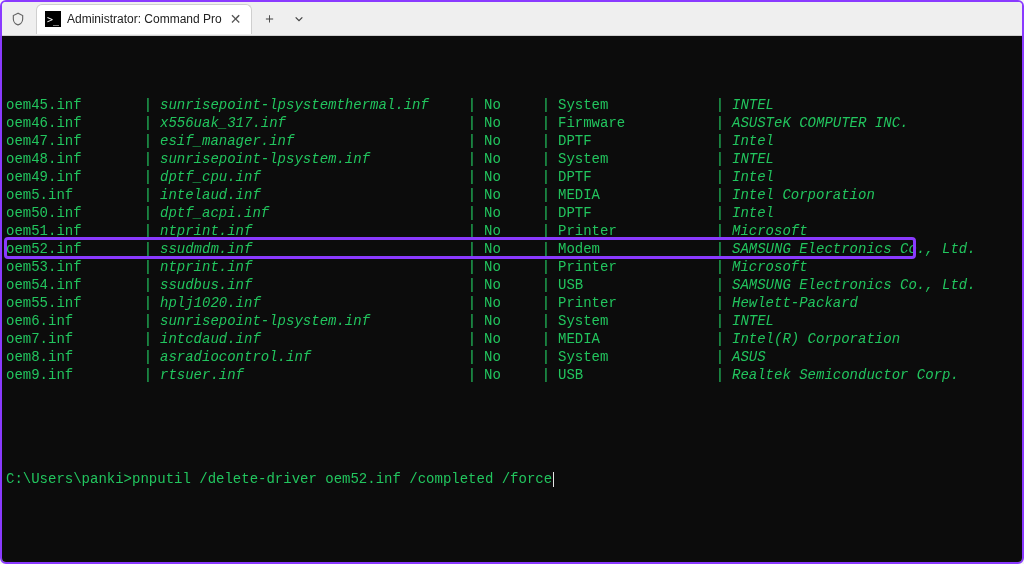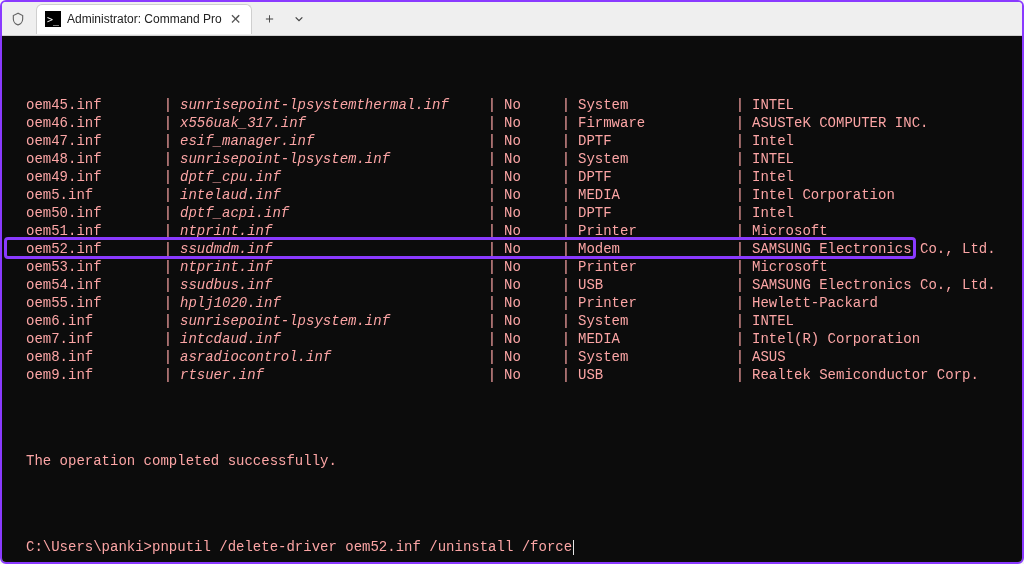--- a/index.html
+++ b/index.html
@@ -54,40 +54,40 @@
   }
   .tab .title { font-size: 12px; color: #222; flex:1; white-space: nowrap; overflow: hidden; text-overflow: ellipsis; text-align: center;}
   .tab .close { font-size: 14px; color:#555; padding:0 2px; cursor:pointer;}
   .tabbar .plus, .tabbar .caret {
     width: 26px; height:26px; display:flex;align-items:center;justify-content:center;
     color:#444; font-size:14px; cursor:pointer; border-radius:4px;
   }
   .terminal {
     flex: 1;
     background: #0c0c0c;
-    color: #fca5a5;
+    color: #22c55e;
     font-family: Consolas, "Courier New", monospace;
     font-size: 14px;
     line-height: 18px;
-    padding: 6px 8px 10px 24px;
+    padding: 6px 8px 10px 4px;
     position: relative;
     overflow: hidden;
     white-space: pre;
   }
   .row {
     display: flex;
     height: 18px;
     align-items: center;
   }
   .c-pub { width: 130px; }
   .c-sep { width: 24px; text-align:center; }
   .c-orig { width: 300px; font-style: italic; }
   .c-in { width: 50px; }
   .c-cls { width: 150px; font-family: Liberation Mono, monospace; }
-  .c-prov { flex: 1; }
+  .c-prov { flex: 1; font-style: italic; }
   .highlight-box {
     position: absolute;
     border: 3px solid #8a3aff;
     border-radius: 4px;
     pointer-events: none;
   }
   .arrow {
     position: absolute;
     pointer-events: none;
   }
@@ -119,23 +119,22 @@
       <svg width="10" height="10" viewBox="0 0 12 12">
           <path d="M2 4 L6 8 L10 4" fill="none" stroke="#444" stroke-width="1.5"></path>
         </svg>
     </div>
   </div>
 
   <div class="terminal" id="term">
     
     <div id="rows-host"><div class="row" id="row-0"><span class="c-pub">oem45.inf</span><span class="c-sep">|</span><span class="c-orig">sunrisepoint-lpsystemthermal.inf</span><span class="c-sep">|</span><span class="c-in">No</span><span class="c-sep">|</span><span class="c-cls">System</span><span class="c-sep">|</span><span class="c-prov">INTEL</span></div><div class="row" id="row-1"><span class="c-pub">oem46.inf</span><span class="c-sep">|</span><span class="c-orig">x556uak_317.inf</span><span class="c-sep">|</span><span class="c-in">No</span><span class="c-sep">|</span><span class="c-cls">Firmware</span><span class="c-sep">|</span><span class="c-prov">ASUSTeK COMPUTER INC.</span></div><div class="row" id="row-2"><span class="c-pub">oem47.inf</span><span class="c-sep">|</span><span class="c-orig">esif_manager.inf</span><span class="c-sep">|</span><span class="c-in">No</span><span class="c-sep">|</span><span class="c-cls">DPTF</span><span class="c-sep">|</span><span class="c-prov">Intel</span></div><div class="row" id="row-3"><span class="c-pub">oem48.inf</span><span class="c-sep">|</span><span class="c-orig">sunrisepoint-lpsystem.inf</span><span class="c-sep">|</span><span class="c-in">No</span><span class="c-sep">|</span><span class="c-cls">System</span><span class="c-sep">|</span><span class="c-prov">INTEL</span></div><div class="row" id="row-4"><span class="c-pub">oem49.inf</span><span class="c-sep">|</span><span class="c-orig">dptf_cpu.inf</span><span class="c-sep">|</span><span class="c-in">No</span><span class="c-sep">|</span><span class="c-cls">DPTF</span><span class="c-sep">|</span><span class="c-prov">Intel</span></div><div class="row" id="row-5"><span class="c-pub">oem5.inf</span><span class="c-sep">|</span><span class="c-orig">intelaud.inf</span><span class="c-sep">|</span><span class="c-in">No</span><span class="c-sep">|</span><span class="c-cls">MEDIA</span><span class="c-sep">|</span><span class="c-prov">Intel Corporation</span></div><div class="row" id="row-6"><span class="c-pub">oem50.inf</span><span class="c-sep">|</span><span class="c-orig">dptf_acpi.inf</span><span class="c-sep">|</span><span class="c-in">No</span><span class="c-sep">|</span><span class="c-cls">DPTF</span><span class="c-sep">|</span><span class="c-prov">Intel</span></div><div class="row" id="row-7"><span class="c-pub">oem51.inf</span><span class="c-sep">|</span><span class="c-orig">ntprint.inf</span><span class="c-sep">|</span><span class="c-in">No</span><span class="c-sep">|</span><span class="c-cls">Printer</span><span class="c-sep">|</span><span class="c-prov">Microsoft</span></div><div class="row" id="row-8"><span class="c-pub">oem52.inf</span><span class="c-sep">|</span><span class="c-orig">ssudmdm.inf</span><span class="c-sep">|</span><span class="c-in">No</span><span class="c-sep">|</span><span class="c-cls">Modem</span><span class="c-sep">|</span><span class="c-prov">SAMSUNG Electronics Co., Ltd.</span></div><div class="row" id="row-9"><span class="c-pub">oem53.inf</span><span class="c-sep">|</span><span class="c-orig">ntprint.inf</span><span class="c-sep">|</span><span class="c-in">No</span><span class="c-sep">|</span><span class="c-cls">Printer</span><span class="c-sep">|</span><span class="c-prov">Microsoft</span></div><div class="row" id="row-10"><span class="c-pub">oem54.inf</span><span class="c-sep">|</span><span class="c-orig">ssudbus.inf</span><span class="c-sep">|</span><span class="c-in">No</span><span class="c-sep">|</span><span class="c-cls">USB</span><span class="c-sep">|</span><span class="c-prov">SAMSUNG Electronics Co., Ltd.</span></div><div class="row" id="row-11"><span class="c-pub">oem55.inf</span><span class="c-sep">|</span><span class="c-orig">hplj1020.inf</span><span class="c-sep">|</span><span class="c-in">No</span><span class="c-sep">|</span><span class="c-cls">Printer</span><span class="c-sep">|</span><span class="c-prov">Hewlett-Packard</span></div><div class="row" id="row-12"><span class="c-pub">oem6.inf</span><span class="c-sep">|</span><span class="c-orig">sunrisepoint-lpsystem.inf</span><span class="c-sep">|</span><span class="c-in">No</span><span class="c-sep">|</span><span class="c-cls">System</span><span class="c-sep">|</span><span class="c-prov">INTEL</span></div><div class="row" id="row-13"><span class="c-pub">oem7.inf</span><span class="c-sep">|</span><span class="c-orig">intcdaud.inf</span><span class="c-sep">|</span><span class="c-in">No</span><span class="c-sep">|</span><span class="c-cls">MEDIA</span><span class="c-sep">|</span><span class="c-prov">Intel(R) Corporation</span></div><div class="row" id="row-14"><span class="c-pub">oem8.inf</span><span class="c-sep">|</span><span class="c-orig">asradiocontrol.inf</span><span class="c-sep">|</span><span class="c-in">No</span><span class="c-sep">|</span><span class="c-cls">System</span><span class="c-sep">|</span><span class="c-prov">ASUS</span></div><div class="row" id="row-15"><span class="c-pub">oem9.inf</span><span class="c-sep">|</span><span class="c-orig">rtsuer.inf</span><span class="c-sep">|</span><span class="c-in">No</span><span class="c-sep">|</span><span class="c-cls">USB</span><span class="c-sep">|</span><span class="c-prov">Realtek Semiconductor Corp.</span></div></div>
 
-    <div class="status-line">The operation completed successfully.</div>
 
-    <div class="prompt-line"><span>C:\Users\panki&gt;</span><span>pnputil /delete-driver oem52.inf /uninstall /force</span><span class="cursor"></span></div>
+    <div class="prompt-line"><span>C:\Users\panki&gt;</span><span>pnputil /delete-driver oem52.inf /completed /force</span><span class="cursor"></span></div>
 
     <div class="highlight-box" id="hl" style="left: 2px; top: 201px; width: 912px; height: 22px;"></div>
     <div class="arrow" id="arrow" style="left: 566.109px; top: 499px;">
       
     </div>
   </div>
 
 </div>
 
 </body></html>

